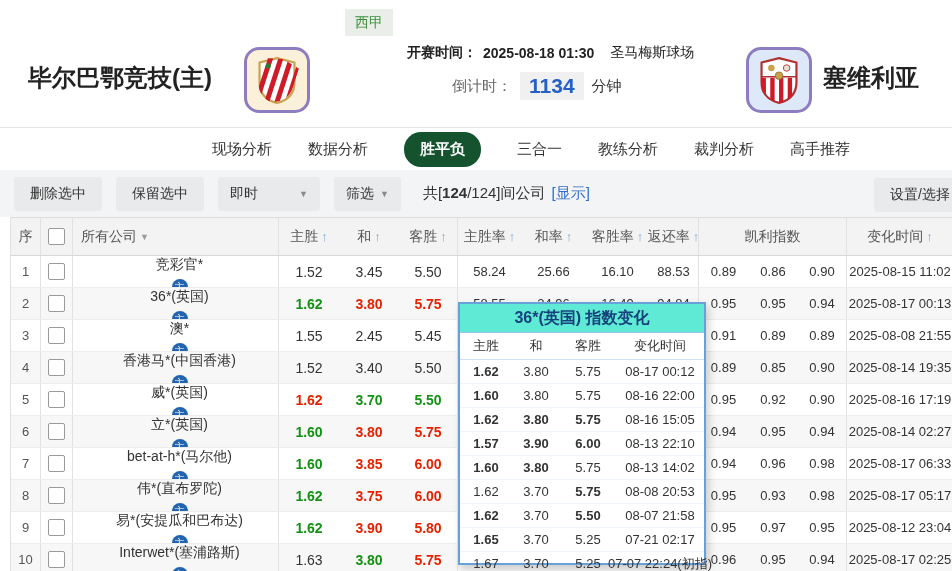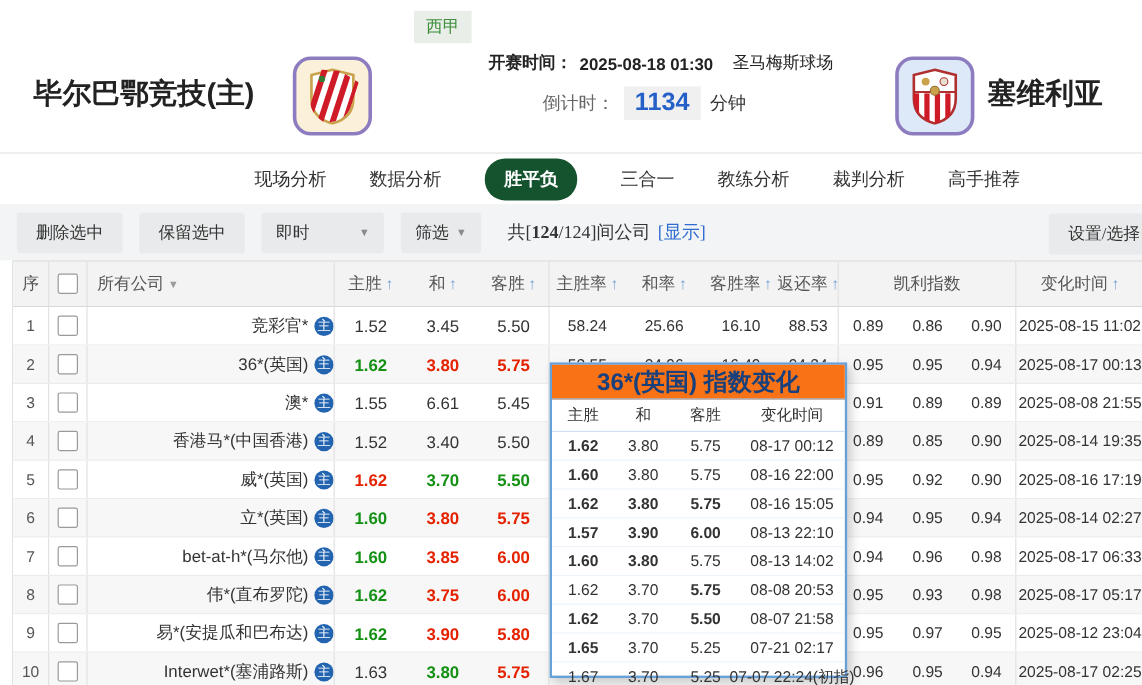--- a/index.html
+++ b/index.html
@@ -22,21 +22,21 @@
   .cd-label{font-size:15px;color:#666;}
   .cd-value{font-size:21px;font-weight:bold;color:#2460c8;background:#f0f0f0;padding:2px 9px;}
   .cd-unit{font-size:15px;color:#333;}
   
   .tabbar{position:absolute;left:0;top:127px;width:952px;height:43px;background:#fff;border-top:1px solid #e4e4e4;
           display:flex;align-items:center;justify-content:center;gap:36px;padding-left:110px;box-sizing:border-box;}
   .tab{font-size:15px;color:#333;cursor:pointer;white-space:nowrap;}
   .tab.active{background:#14532d;color:#fff;font-weight:bold;border-radius:17px;padding:8px 16px;}
   
   .toolbar{position:absolute;left:0;top:170px;width:952px;height:47px;background:#f2f4f6;display:flex;
-           align-items:center;gap:14px;padding-left:14px;box-sizing:border-box;font-family:Liberation Serif, serif;}
+           align-items:center;gap:14px;padding-left:14px;box-sizing:border-box;}
   .tbtn{background:#e9eaeb;border-radius:3px;padding:8px 16px;font-size:14px;color:#333;white-space:nowrap;}
   .tsel{background:#e9eaeb;border-radius:3px;padding:8px 12px;font-size:14px;color:#333;display:flex;align-items:center;}
   .sel-instant{width:78px;justify-content:space-between;}
   .sel-filter{gap:6px;}
   .sel-arrow{font-size:9px;color:#8a8a8a;}
   .count{font-size:15px;color:#333;margin-left:8px;white-space:nowrap;}
   .count b{font-weight:bold;}
   .showlink{color:#2f6bd0;margin-left:6px;cursor:pointer;}
   .settings{position:absolute;right:-14px;top:8px;}
   
@@ -45,34 +45,34 @@
   .t-head{height:37px;background:#f3f3f3;border-top:1px solid #dcdcdc;border-bottom:1px solid #d8d8d8;color:#555;}
   .th{display:flex;align-items:center;justify-content:center;font-size:14px;gap:3px;white-space:nowrap;}
   .th.left{justify-content:flex-start;padding-left:8px;}
   .kelly-h{grid-column:span 3;}
   .arrow{color:#7aa5d6;font-weight:bold;font-size:13px;}
   .drop{color:#9a9a9a;font-size:9px;}
   .t-row{height:31px;border-bottom:1px solid #ececec;background:#fff;}
   .t-row:nth-child(even){background:#f7f7f7;}
   .tc{display:flex;align-items:center;justify-content:center;font-size:14px;color:#333;white-space:nowrap;}
   .c-idx{font-size:13px;color:#555;}
-  .c-comp{justify-content:flex-end;padding-left:8px;gap:5px;overflow:hidden;}
+  .c-comp{justify-content:flex-start;padding-left:8px;gap:5px;overflow:hidden;flex-direction:column;}
   .bR{border-right:1px solid #e2e2e2;}
   .sm{font-size:13px;}
   .c-r{color:#e42200;font-weight:bold;}
   .c-g{color:#149114;font-weight:bold;}
   .c-k{color:#333;font-weight:normal;}
   .cbx{width:15px;height:15px;background:#fff;border:1px solid #9a9a9a;border-radius:2px;display:inline-block;}
   .badge{min-width:16px;height:16px;border-radius:50%;background:#2264b0;color:#fff;font-size:11px;line-height:16px;
          text-align:center;display:inline-block;flex:0 0 16px;}
   
   .popup{position:absolute;left:458px;top:302px;width:248px;height:263px;background:#fff;border:2px solid #68a0d8;
          box-shadow:3px 4px 8px rgba(0,0,0,.18);z-index:9;box-sizing:border-box;}
-  .p-title{height:28px;background:#f97316;display:flex;align-items:center;justify-content:center;font-weight:bold;
-           font-size:20px;color:#17407c;border-bottom:1px solid #9cc3e8;}
+  .p-title{height:28px;background:#5eead4;display:flex;align-items:center;justify-content:center;font-weight:bold;
+           font-size:16px;color:#17407c;border-bottom:1px solid #9cc3e8;}
   .p-head,.p-row{display:grid;grid-template-columns:52px 48px 56px 88px;}
   .p-head{height:26px;border-bottom:1px solid #cfe0f2;color:#444;}
   .p-head .pc{font-size:13px;}
   .p-row{height:23px;border-bottom:1px solid #eef4fa;}
   .p-row:last-child{border-bottom:none;}
   .pc{display:flex;align-items:center;justify-content:center;font-size:13px;color:#333;white-space:nowrap;}
 </style>
 </head>
 <body>
 
@@ -246,21 +246,21 @@
       <div class="t-row">
         <div class="tc c-idx bR">3</div>
         <div class="tc bR">
           <span class="cbx"></span>
         </div>
         <div class="tc c-comp bR">
           <span>澳*</span>
           <span class="badge">主</span>
         </div>
         <div class="tc c-k">1.55</div>
-        <div class="tc c-k">6.61</div>
+        <div class="tc c-k">2.45</div>
         <div class="tc c-k bR">5.45</div>
         <div class="tc sm"></div>
         <div class="tc sm"></div>
         <div class="tc sm"></div>
         <div class="tc sm bR"></div>
         <div class="tc sm">0.91</div>
         <div class="tc sm">0.89</div>
         <div class="tc sm bR">0.89</div>
         <div class="tc sm">2025-08-08 21:55</div>
       </div>

